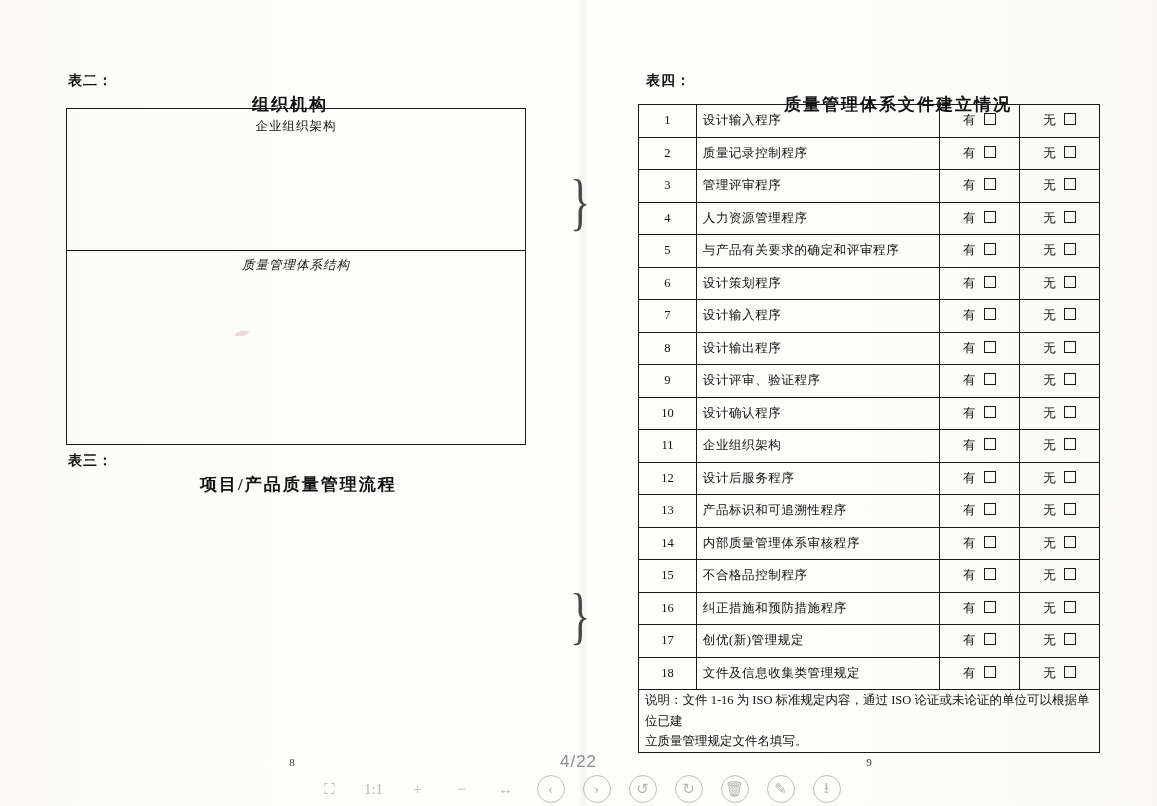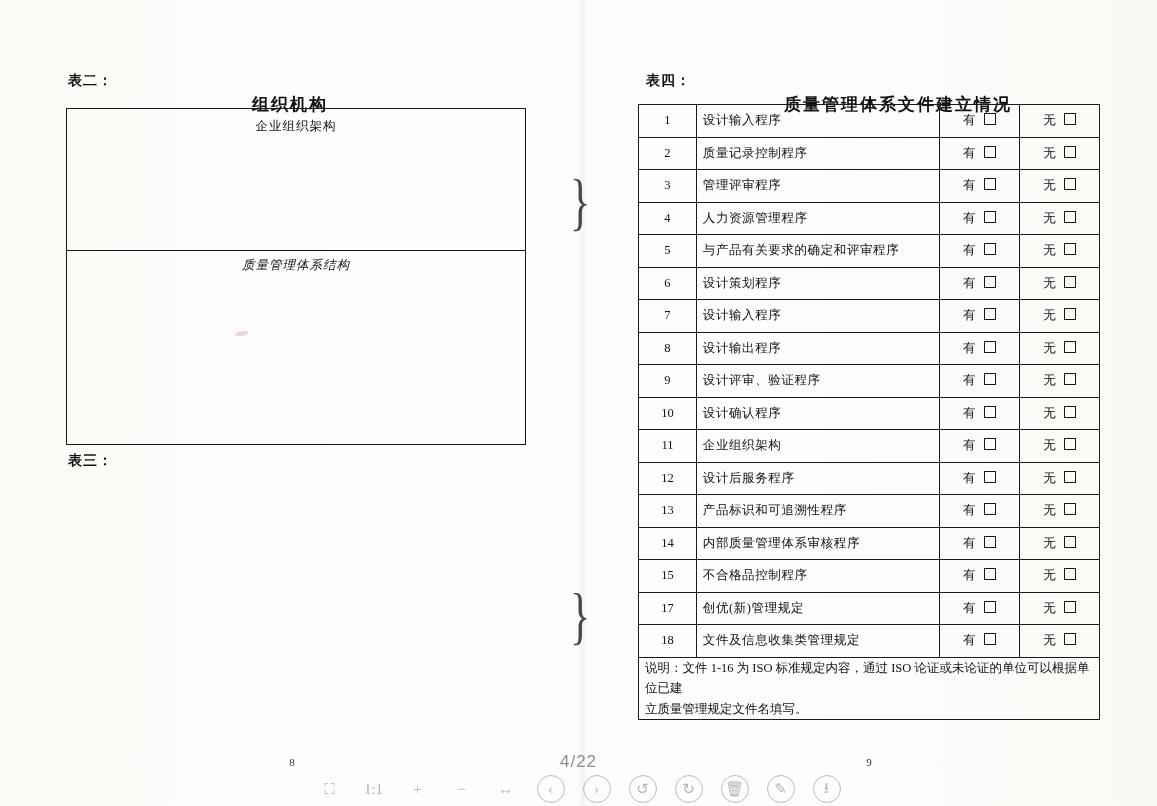--- a/index.html
+++ b/index.html
@@ -192,20 +192,21 @@
     <div class="box" style="left:66px; top:108px; width:460px; height:337px;">
       <div class="cell-caption" style="top:9px;">企业组织架构</div>
       <div class="box-inner-div" style="top:141px;"></div>
       <div class="cell-caption" style="top:148px;font-style:italic;">质量管理体系结构</div>
       <div class="smudge" style="left:168px; top:222px;"></div>
     </div>
 
     <div class="brace" style="left:570px; top:178px;">}</div>
 
     <div class="tbl-label" style="left:68px; top:452px;">表三：</div>
+    <div class="tbl-title" style="left:200px; top:450px;">项目/产品质量管理流程</div>
 
 
     <div class="brace" style="left:570px; top:592px;">}</div>
 
     <div class="pagenum" style="left:272px; top:756px;">8</div>
   </div>
 
   <div class="right-page">
 
     <div class="tbl-label" style="left:68px; top:72px;">表四：</div>
@@ -293,20 +294,26 @@
           </tr>
           <tr>
             <td class="c-idx">14</td>
             <td class="c-name">内部质量管理体系审核程序</td>
             <td class="c-yes"><span>有</span><span class="chk"></span></td>
             <td class="c-no"><span>无</span><span class="chk"></span></td>
           </tr>
           <tr>
             <td class="c-idx">15</td>
             <td class="c-name">不合格品控制程序</td>
+            <td class="c-yes"><span>有</span><span class="chk"></span></td>
+            <td class="c-no"><span>无</span><span class="chk"></span></td>
+          </tr>
+          <tr>
+            <td class="c-idx">16</td>
+            <td class="c-name">纠正措施和预防措施程序</td>
             <td class="c-yes"><span>有</span><span class="chk"></span></td>
             <td class="c-no"><span>无</span><span class="chk"></span></td>
           </tr>
           <tr>
             <td class="c-idx">17</td>
             <td class="c-name">创优(新)管理规定</td>
             <td class="c-yes"><span>有</span><span class="chk"></span></td>
             <td class="c-no"><span>无</span><span class="chk"></span></td>
           </tr>
           <tr>

